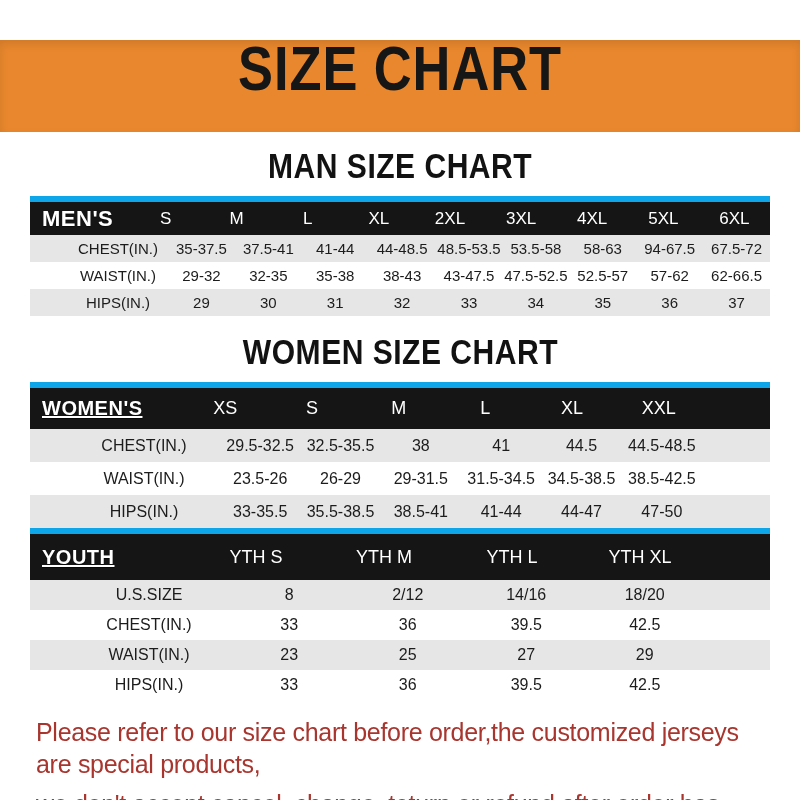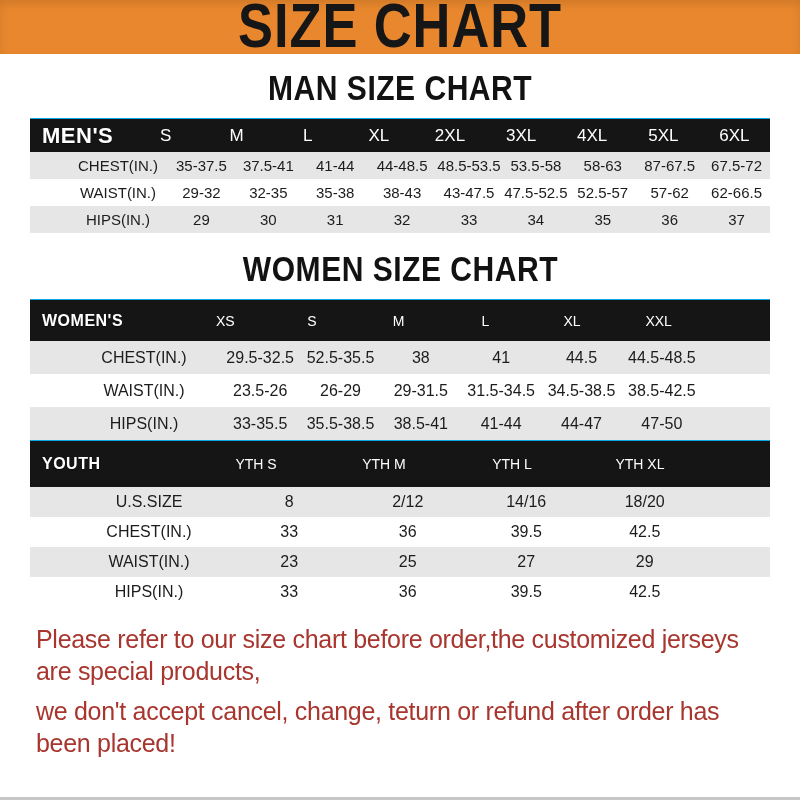--- a/index.html
+++ b/index.html
@@ -12,23 +12,24 @@
   }
   html,body{margin:0;padding:0;}
   body{
     width:800px;height:800px;background:#FFFFFF;overflow:hidden;
     font-family:"Liberation Sans", sans-serif;
   }
   .page{position:relative;width:800px;height:800px;}
 
   
   .banner{
-    height:54px;background:var(--banner-bg);
-    display:flex;align-items:flex-end;justify-content:center;
+    height:92px;background:var(--banner-bg);
+    display:flex;align-items:flex-start;justify-content:center;
     box-shadow:inset 0 4px 8px rgba(0,0,0,0.10);
+    margin-top:40px;
   }
   .banner h1{margin:0;line-height:1;}
   .banner .h-text{
     display:inline-block;font-size:57px;font-weight:bold;color:var(--banner-text);
     letter-spacing:1px;transform:scale(0.92,1.12);
   }
 
   
   .section h2{margin:0;text-align:center;line-height:1.1;}
   .section .h-text{
@@ -36,38 +37,38 @@
     letter-spacing:0.5px;transform:scale(0.97,1.12);
   }
   .sec-0 h2{padding:18px 0 12px;}
   .sec-1 h2{padding:20px 0 12px;text-align:center;}
   .sec-2 h2{padding:34px 0 14px;}
 
   
   .size-table{margin:0 30px;}
   .t-head{
     display:grid;align-items:center;background:var(--bar-bg);color:var(--bar-text);
-    border-top:1px solid #0ea5e9;
+    border-top:6px solid #0ea5e9;
   }
   .t-row{display:grid;align-items:center;background:#FFFFFF;padding-left:38px;}
   .t-row.stripe{background:var(--stripe);}
   .cols-men  {grid-template-columns:100px repeat(9,1fr);}
   .cols-women{grid-template-columns:152px repeat(6,1fr) 68px;}
   .cols-youth{grid-template-columns:162px repeat(4,1fr) 66px;}
   .sec-0 .t-head{height:33px;} .sec-0 .t-row{height:27px;}
   .sec-1 .t-head{height:41px;} .sec-1 .t-row{height:33px;}
   .sec-2 .t-head{height:46px;} .sec-2 .t-row{height:30px;}
 
   .corner{
     font-weight:bold;font-size:22px;padding-left:12px;letter-spacing:0.5px;
     color:var(--bar-text);text-shadow:0 1px 1px rgba(0,0,0,0.6);
   }
-  .sec-1 .corner,.sec-2 .corner{font-size:16px;}
+  .sec-1 .corner,.sec-2 .corner{font-size:20px;text-decoration:underline;}
   .col-h{text-align:center;font-size:17px;font-weight:normal;}
-  .sec-1 .col-h,.sec-2 .col-h{font-size:14px;}
+  .sec-1 .col-h,.sec-2 .col-h{font-size:18px;}
   .row-label,.cell{text-align:center;color:#1c1c1c;}
   .sec-0 .row-label,.sec-0 .cell{font-size:15px;}
   .sec-1 .row-label,.sec-1 .cell,
   .sec-2 .row-label,.sec-2 .cell{font-size:16px;}
 
   
   .note{padding:8px 28px 0;}
   .note p{
     margin:8px;font-size:25px;line-height:32px;color:var(--note-text);
     letter-spacing:-0.3px;
@@ -106,21 +107,21 @@
           </div>
           <div class="t-row cols-men stripe">
             <div class="row-label">CHEST(IN.)</div>
             <div class="cell">35-37.5</div>
             <div class="cell">37.5-41</div>
             <div class="cell">41-44</div>
             <div class="cell">44-48.5</div>
             <div class="cell">48.5-53.5</div>
             <div class="cell">53.5-58</div>
             <div class="cell">58-63</div>
-            <div class="cell">87-67.5</div>
+            <div class="cell">94-67.5</div>
             <div class="cell">67.5-72</div>
           </div>
           <div class="t-row cols-men">
             <div class="row-label">WAIST(IN.)</div>
             <div class="cell">29-32</div>
             <div class="cell">32-35</div>
             <div class="cell">35-38</div>
             <div class="cell">38-43</div>
             <div class="cell">43-47.5</div>
             <div class="cell">47.5-52.5</div>
@@ -150,21 +151,21 @@
             <div class="col-h">XS</div>
             <div class="col-h">S</div>
             <div class="col-h">M</div>
             <div class="col-h">L</div>
             <div class="col-h">XL</div>
             <div class="col-h">XXL</div>
           </div>
           <div class="t-row cols-women stripe">
             <div class="row-label">CHEST(IN.)</div>
             <div class="cell">29.5-32.5</div>
-            <div class="cell">52.5-35.5</div>
+            <div class="cell">32.5-35.5</div>
             <div class="cell">38</div>
             <div class="cell">41</div>
             <div class="cell">44.5</div>
             <div class="cell">44.5-48.5</div>
           </div>
           <div class="t-row cols-women">
             <div class="row-label">WAIST(IN.)</div>
             <div class="cell">23.5-26</div>
             <div class="cell">26-29</div>
             <div class="cell">29-31.5</div>

